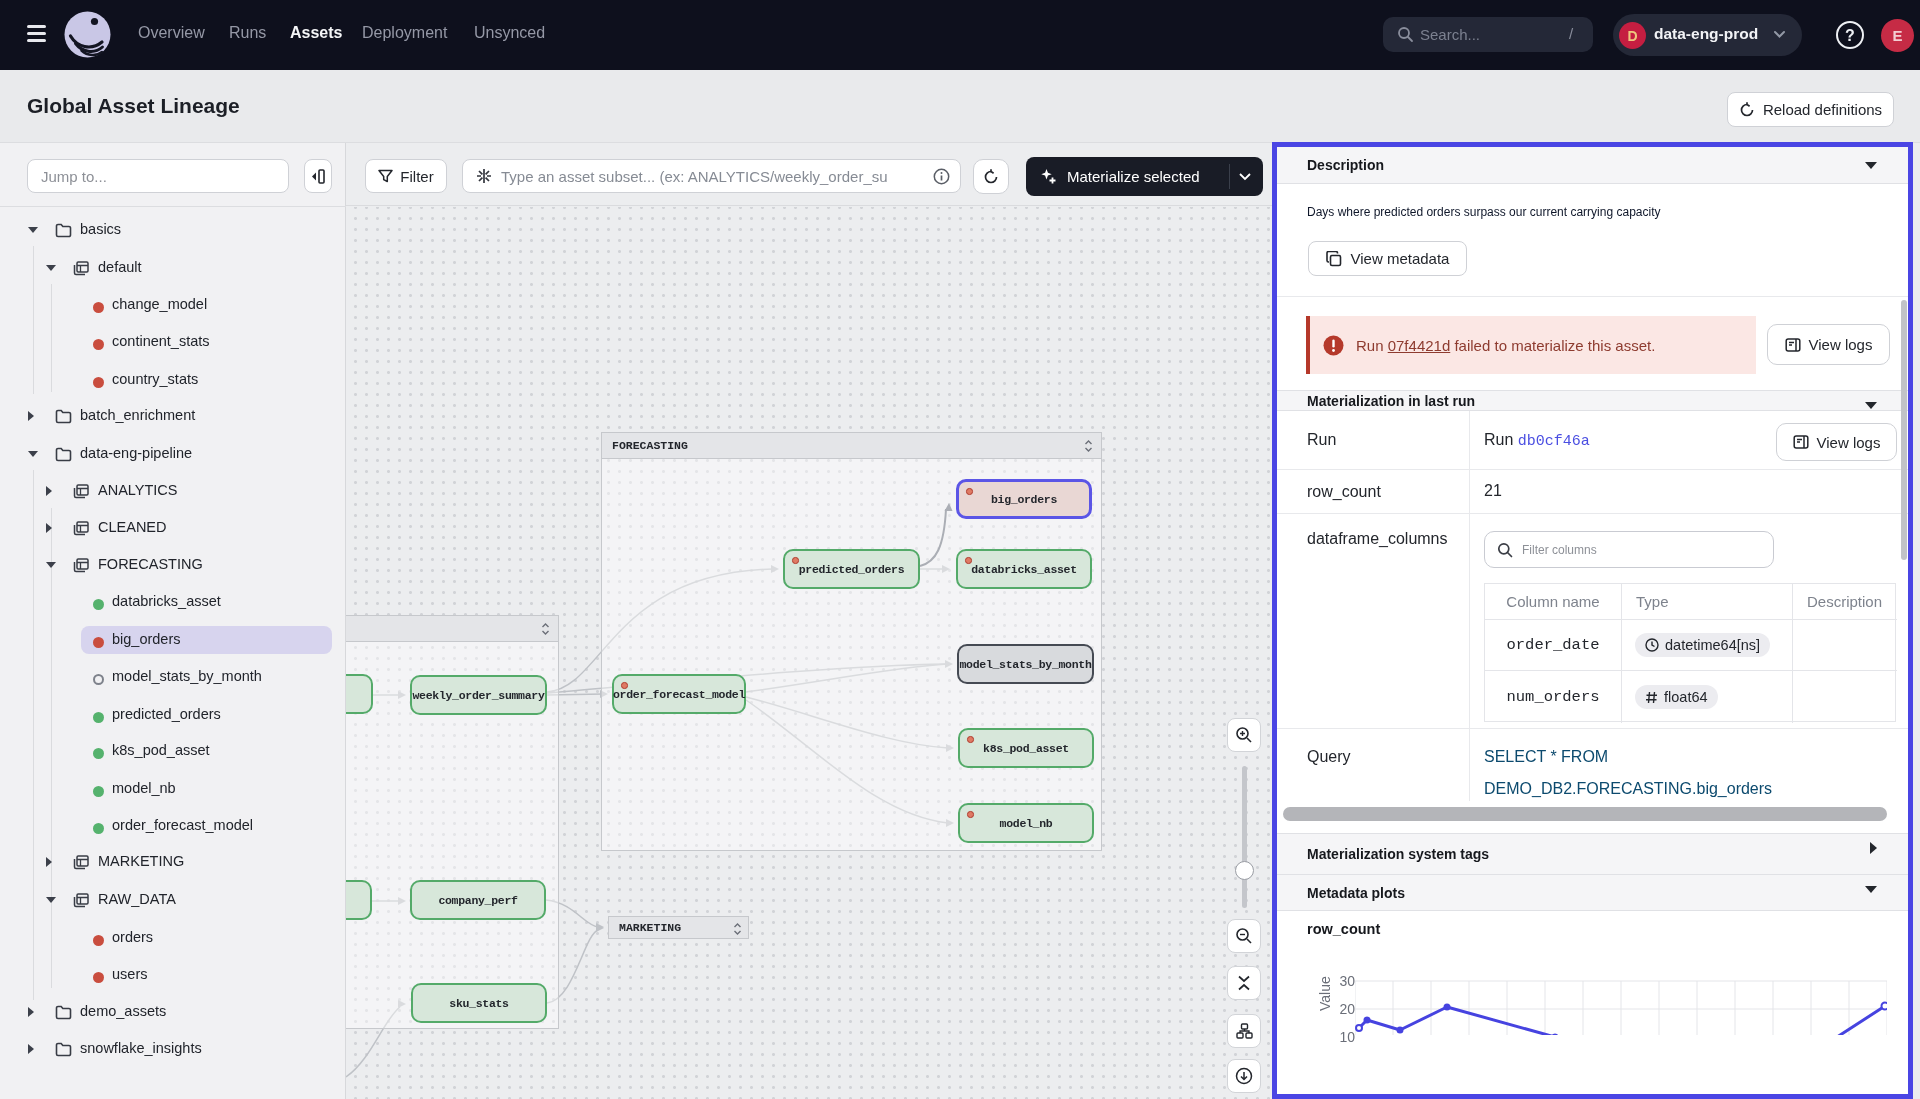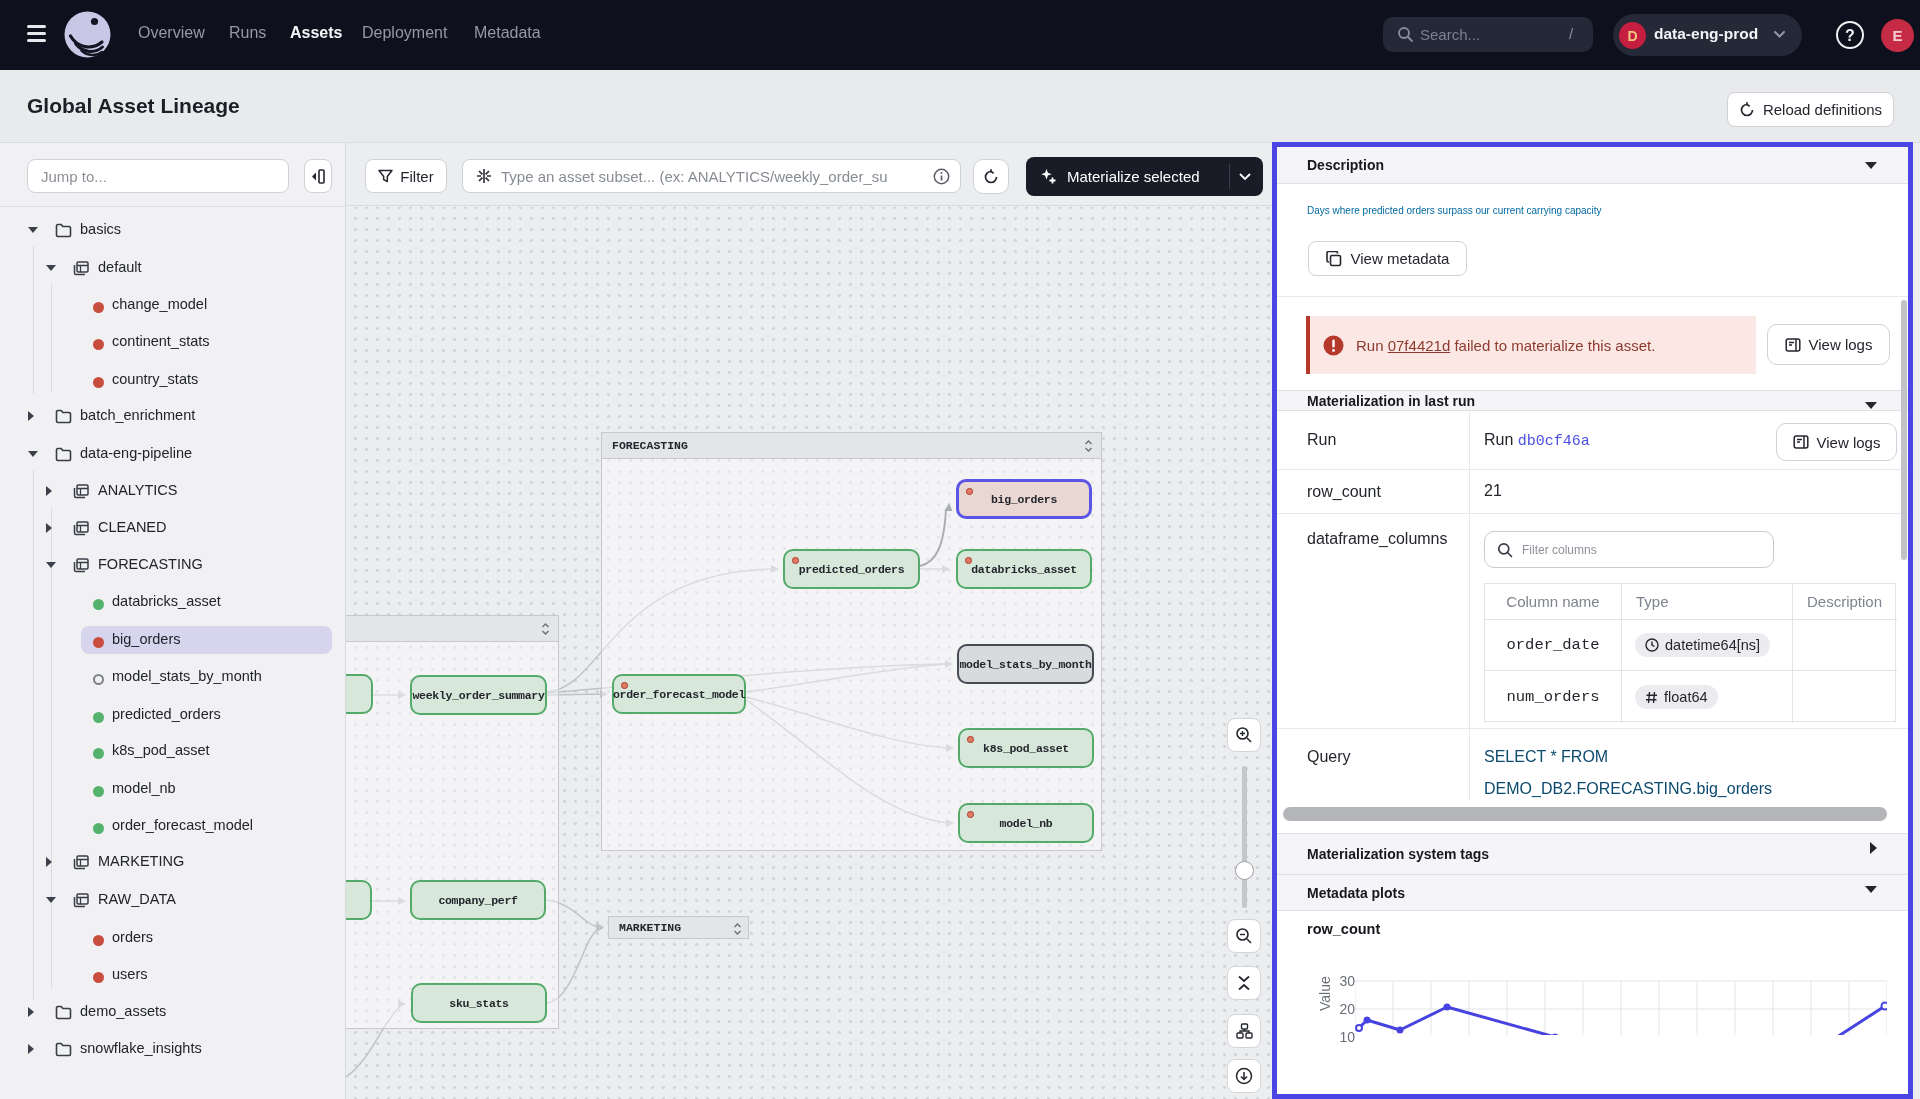--- a/index.html
+++ b/index.html
@@ -72,21 +72,21 @@
     <circle cx="23.5" cy="23.5" r="23" fill="#c9c7e6"></circle>
     <circle cx="30.5" cy="10.5" r="3.6" fill="#131522"></circle>
     <path d="M6.5 25 C13 36 27 40 38 31" stroke="#131522" stroke-width="3.2" fill="none" stroke-linecap="round"></path>
     <path d="M11.5 32.5 C18 41 30 43.5 38.5 36" stroke="#131522" stroke-width="2.9" fill="none" stroke-linecap="round"></path>
     <path d="M17.5 39.5 C23.5 45 32.5 45.5 38 41" stroke="#131522" stroke-width="2.5" fill="none" stroke-linecap="round"></path>
   </svg>
   <span class="navlink" style="left:138px">Overview</span>
   <span class="navlink" style="left:229px">Runs</span>
   <span class="navlink active" style="left:290px">Assets</span>
   <span class="navlink" style="left:362px">Deployment</span>
-  <span class="navlink" style="left:474px">Metadata</span>
+  <span class="navlink" style="left:474px">Unsynced</span>
   <div id="searchbox">
     <svg class="abs" style="left:14px;top:9px" width="17" height="17" viewBox="0 0 17 17">
         <circle cx="7" cy="7" r="5" stroke="#8a8e9c" stroke-width="1.8" fill="none"></circle>
         <line x1="11" y1="11" x2="15" y2="15" stroke="#8a8e9c" stroke-width="1.8" stroke-linecap="round"></line>
       </svg>
     <span class="abs" style="left:37px;top:9px">Search...</span>
     <span class="abs" style="left:186px;top:8px;color:#8a8e9c">/</span>
   </div>
   <div id="orgpill">
     <div class="circbadge abs" style="left:6px;top:8px;width:27px;height:27px;background:#c51e41;color:#efc77e;font-size:14px">D</div>
@@ -395,21 +395,21 @@
           <path d="M9 5 v7 M6 9.5 L9 12.5 L12 9.5" stroke="#23262c" stroke-width="1.5" fill="none"></path>
         </svg>
       </div>
 
   </div>
 </div>
 
 <div id="panel">
   <div class="sechead" style="height:37px">Description<span class="carets caretdown" style="top:15px"></span></div>
   <div style="position:relative;height:113px;border-bottom:1px solid #e8e9ec">
-    <div style="position:absolute;left:30px;top:21px;font-size:10px;color:#0369a1">Days where predicted orders surpass our current carrying capacity</div>
+    <div style="position:absolute;left:30px;top:21px;font-size:12px;color:#0f172a">Days where predicted orders surpass our current carrying capacity</div>
     <div class="btn abs" style="left:31px;top:57px;width:159px;height:35px;gap:9px;font-size:15px">
       <svg width="16" height="16" viewBox="0 0 16 16">
           <rect x="4.5" y="4.5" width="10" height="10" rx="1.5" stroke="#23262c" stroke-width="1.6" fill="none"></rect>
           <path d="M11.5 2.5 v-0.5 a1.5 1.5 0 0 0 -1.5 -1.5 h-7.5 a1.5 1.5 0 0 0 -1.5 1.5 v7.5 a1.5 1.5 0 0 0 1.5 1.5 h0.5" stroke="#23262c" stroke-width="1.6" fill="none"></path>
         </svg>
       <span>View metadata</span>
     </div>
   </div>
   <div style="position:relative;height:93px">
     <div style="position:absolute;left:29px;top:19px;width:450px;height:58px;background:#fbe7e4;border-left:4px solid #b5382a;display:flex;align-items:center">

